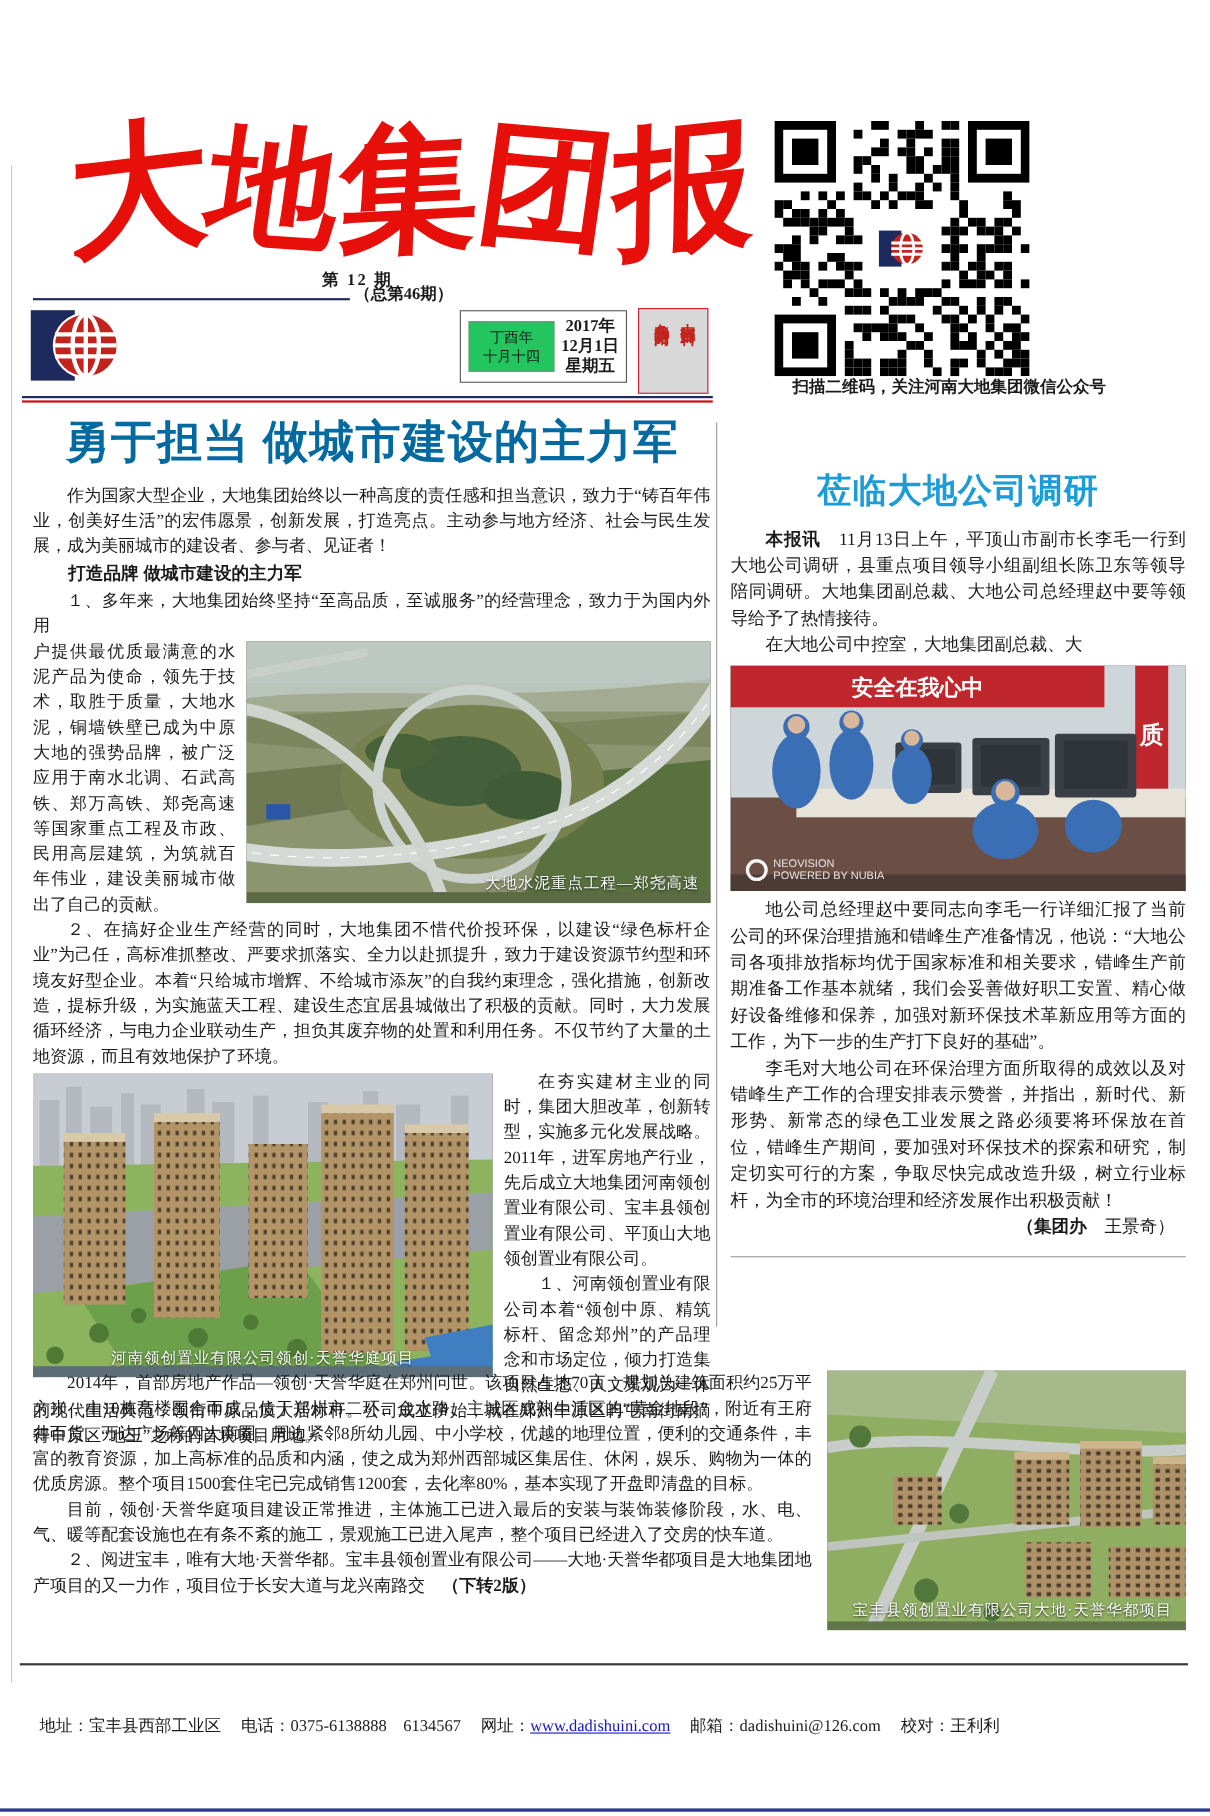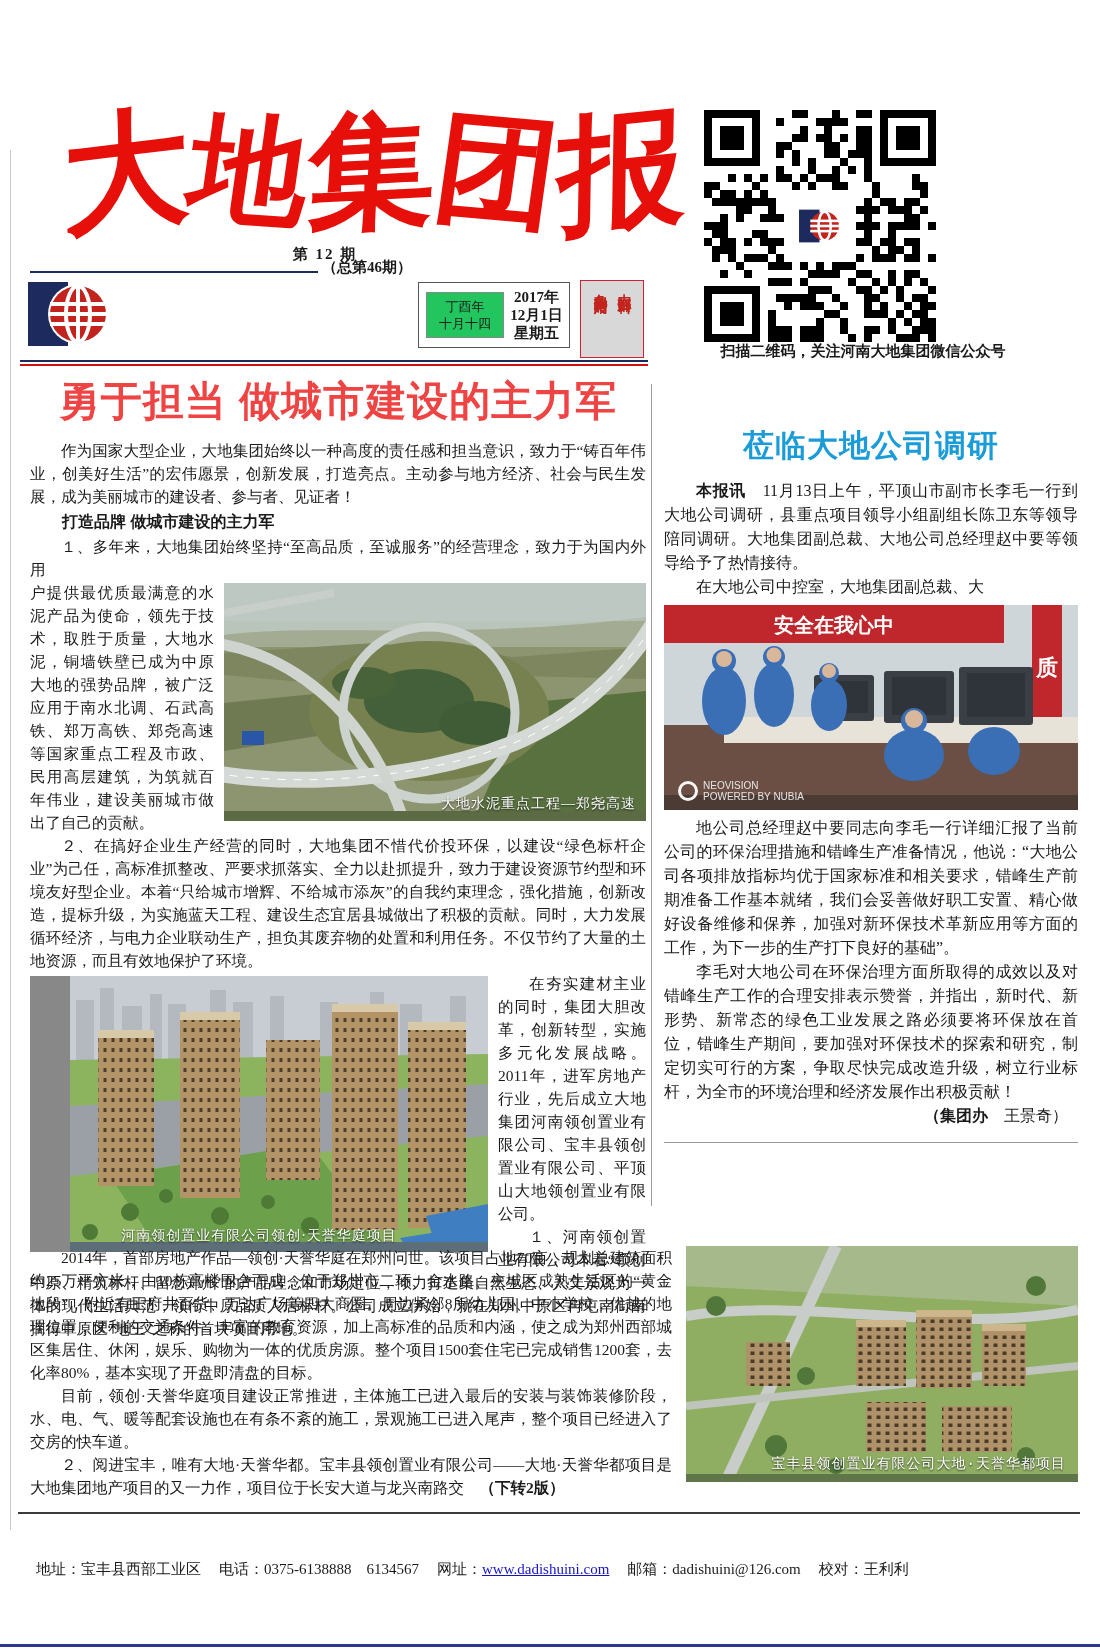--- a/index.html
+++ b/index.html
@@ -36,50 +36,50 @@
   .rule-navy{position:absolute;left:20px;top:360px;width:628px;height:2px;background:#1c2a5e;}
   .rule-red{position:absolute;left:20px;top:364px;width:628px;height:2px;background:#cc1111;}
   .qr-wrap{position:absolute;left:704px;top:110px;width:232px;height:232px;background:#fff;}
   .qr-logo{position:absolute;left:88px;top:88px;width:56px;height:56px;background:#fff;
       border-radius:8px;box-shadow:0 0 0 3px #fff;display:flex;align-items:center;justify-content:center;}
   .qr-caption{position:absolute;left:648px;top:342px;width:430px;text-align:center;font-size:15px;font-weight:bold;}
   .edge-line-left{position:absolute;left:10px;top:150px;width:1px;height:1380px;background:#c9c9c9;}
   
   .v-divider{position:absolute;left:651px;top:384px;width:1px;height:822px;background:#9a9a9a;}
   .left-col{position:absolute;left:30px;top:378px;width:616px;}
-  .left-headline{font-family:"Liberation Sans",sans-serif;font-weight:bold;color:#ef4444;
+  .left-headline{font-family:"Liberation Sans",sans-serif;font-weight:bold;color:#0369a1;
       font-size:41px;text-align:center;letter-spacing:1px;margin:0 0 14px 0;line-height:1.15;}
   .body-text{font-size:15.5px;line-height:23px;text-align:justify;}
   .body-text p{margin:0;text-indent:2em;}
   .body-text p.noindent{text-indent:0;}
   .subhead{font-family:"Liberation Sans",sans-serif;font-weight:bold;font-size:16px;
       margin:2px 0;text-indent:2em;}
   .photo{position:relative;overflow:hidden;background:#888;}
   .photo svg{display:block;}
   .photo-cap{position:absolute;color:#ffffff;font-size:14px;letter-spacing:1px;
       text-shadow:0 1px 2px rgba(0,0,0,.8);white-space:nowrap;}
   .ph1{float:right;width:422px;height:238px;margin:2px 0 6px 10px;}
   .ph1 .photo-cap{right:10px;bottom:6px;}
-  .ph2{float:left;width:418px;height:276px;margin:4px 10px 4px 0;padding-left:40px;}
+  .ph2{float:left;width:418px;height:276px;margin:4px 10px 4px 0;}
   .ph2 .photo-cap{left:50%;transform:translateX(-50%);bottom:5px;}
   .right-col{position:absolute;left:664px;top:386px;width:414px;}
   .right-headline{font-family:"Liberation Sans",sans-serif;font-weight:bold;color:#1b9cd8;
       font-size:31px;text-align:center;line-height:1.3;margin:0 0 12px 0;letter-spacing:1px;}
   .right-body{font-size:16px;line-height:24px;text-align:justify;}
   .right-body p{margin:0;text-indent:2em;}
   .lead{font-weight:bold;}
   .ph4{width:414px;height:205px;margin:6px 0;}
   .wm{position:absolute;left:14px;bottom:8px;color:#eee;font-family:"Liberation Sans",sans-serif;
       font-size:10px;line-height:11px;display:flex;gap:5px;align-items:center;opacity:.95;}
   .wm .ring{width:14px;height:14px;border:3px solid #fff;border-radius:50%;display:inline-block;}
   .byline{text-align:right;padding-right:10px;}
   .byline b{font-family:"Liberation Sans",sans-serif;}
   .right-rule{border:none;border-top:1.5px solid #999;margin:14px 0 0 0;}
   .bottom-sec{position:absolute;left:30px;top:1246px;width:1048px;}
-  .ph3{float:right;width:392px;height:236px;margin:0 0 4px 14px;font-family:Liberation Mono, monospace;}
+  .ph3{float:right;width:326px;height:236px;margin:0 0 4px 14px;}
   .ph3 .photo-cap{right:12px;bottom:6px;}
   .jump{font-weight:bold;}
   
   .foot-rule{position:absolute;left:18px;top:1512px;width:1062px;height:2px;background:#3a3a3a;}
   .footer{position:absolute;left:36px;top:1560px;width:1040px;font-size:15px;
       display:flex;gap:18px;white-space:nowrap;}
   .footer a{color:#1414c8;text-decoration:underline;}
   .bottom-blue{position:absolute;left:0;top:1644px;width:1100px;height:3px;background:#2b3990;}
 </style>
 </head>

